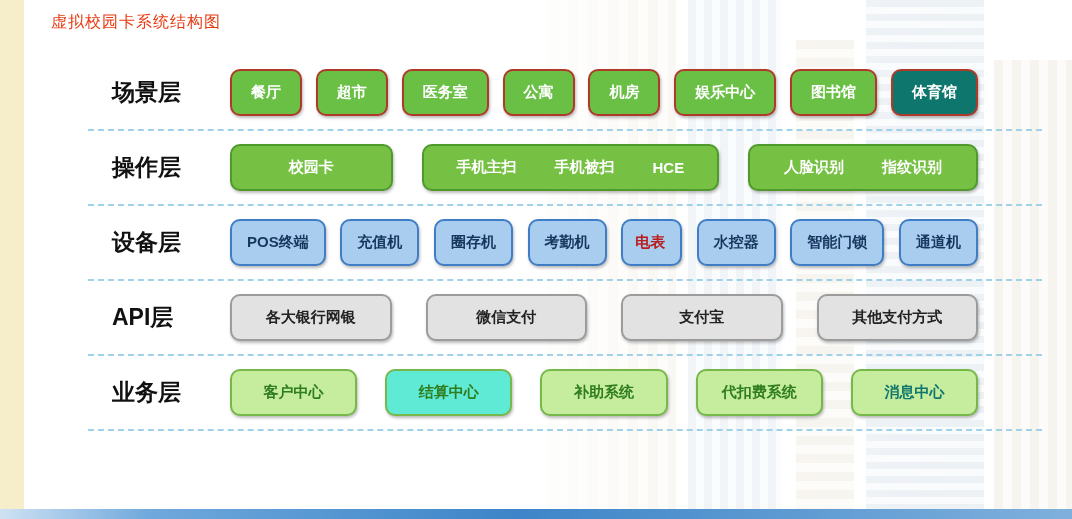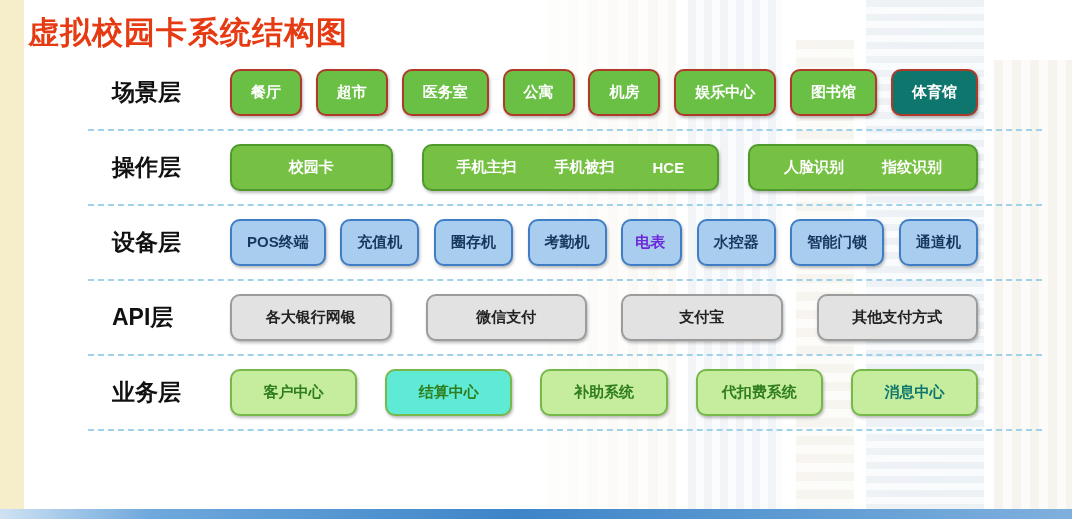--- a/index.html
+++ b/index.html
@@ -29,22 +29,22 @@
         background: repeating-linear-gradient(90deg, rgba(210,196,170,.5) 0 9px, rgba(242,236,224,.5) 9px 18px); opacity: .5; }
   .bg::after { content: ''; position: absolute; inset: 0;
         background: linear-gradient(90deg, #ffffff 0 48%, rgba(255,255,255,.45) 62%, rgba(255,255,255,.25) 100%); }
 
   .left-strip {
     position: absolute; left: 0; top: 0; width: 24px; height: 100%;
     background: var(--left-strip, #f6eecb); z-index: 1;
   }
 
   .title {
-    position: absolute; left: 28px; top: 12px; z-index: 2;
-    font-size: 31px; font-weight: bold; letter-spacing: 1px;
+    position: absolute; left: 51px; top: 12px; z-index: 2;
+    font-size: 16px; font-weight: normal; letter-spacing: 1px;
     color: var(--title-color, #e63a12);
   }
 
   .layers { position: absolute; left: 0; top: 56px; width: 100%; z-index: 2; }
 
   .layer-row {
     height: 73px;
     display: flex; align-items: center;
     padding-left: 112px;
   }
@@ -170,21 +170,21 @@
           </div>
           <div class="box" style="background: rgb(169, 205, 238); border-color: rgb(63, 125, 196); color: rgb(23, 55, 94);">
             <span class="box-label">充值机</span>
           </div>
           <div class="box" style="background: rgb(169, 205, 238); border-color: rgb(63, 125, 196); color: rgb(23, 55, 94);">
             <span class="box-label">圈存机</span>
           </div>
           <div class="box" style="background: rgb(169, 205, 238); border-color: rgb(63, 125, 196); color: rgb(23, 55, 94);">
             <span class="box-label">考勤机</span>
           </div>
-          <div class="box" style="background: rgb(169, 205, 238); border-color: rgb(63, 125, 196); color: #6d28d9; padding-left: 12px;">
+          <div class="box" style="background: rgb(169, 205, 238); border-color: rgb(63, 125, 196); color: #b91c1c; padding-left: 12px;">
             <span class="box-label">电表</span>
           </div>
           <div class="box" style="background: rgb(169, 205, 238); border-color: rgb(63, 125, 196); color: rgb(23, 55, 94);">
             <span class="box-label">水控器</span>
           </div>
           <div class="box" style="background: rgb(169, 205, 238); border-color: rgb(63, 125, 196); color: rgb(23, 55, 94);">
             <span class="box-label">智能门锁</span>
           </div>
           <div class="box" style="background: rgb(169, 205, 238); border-color: rgb(63, 125, 196); color: rgb(23, 55, 94);">
             <span class="box-label">通道机</span>

